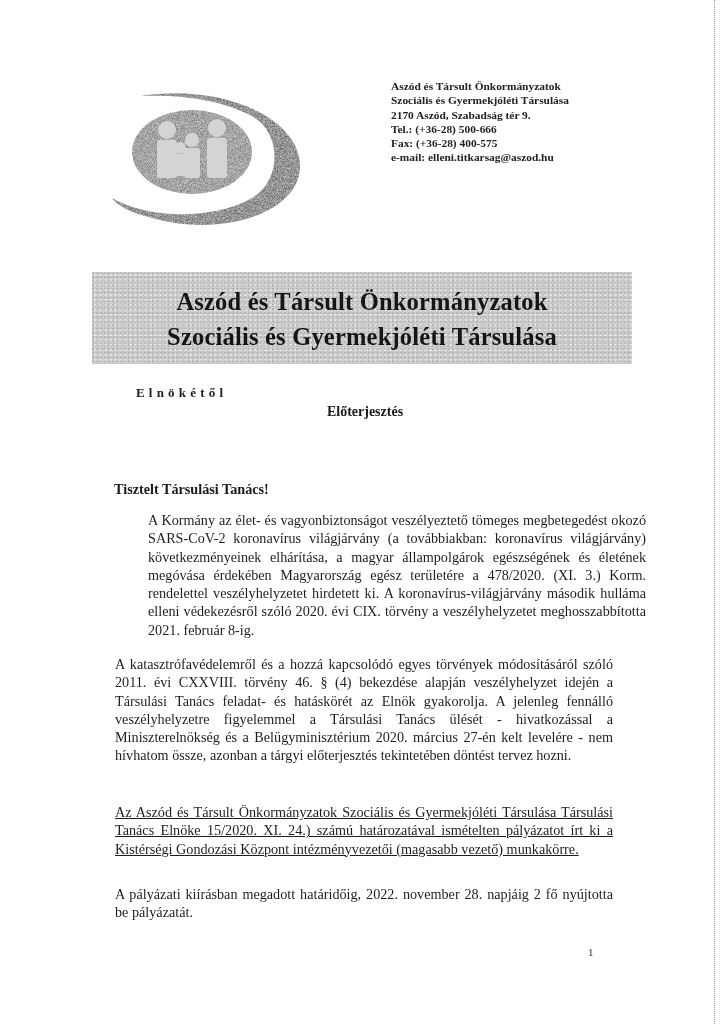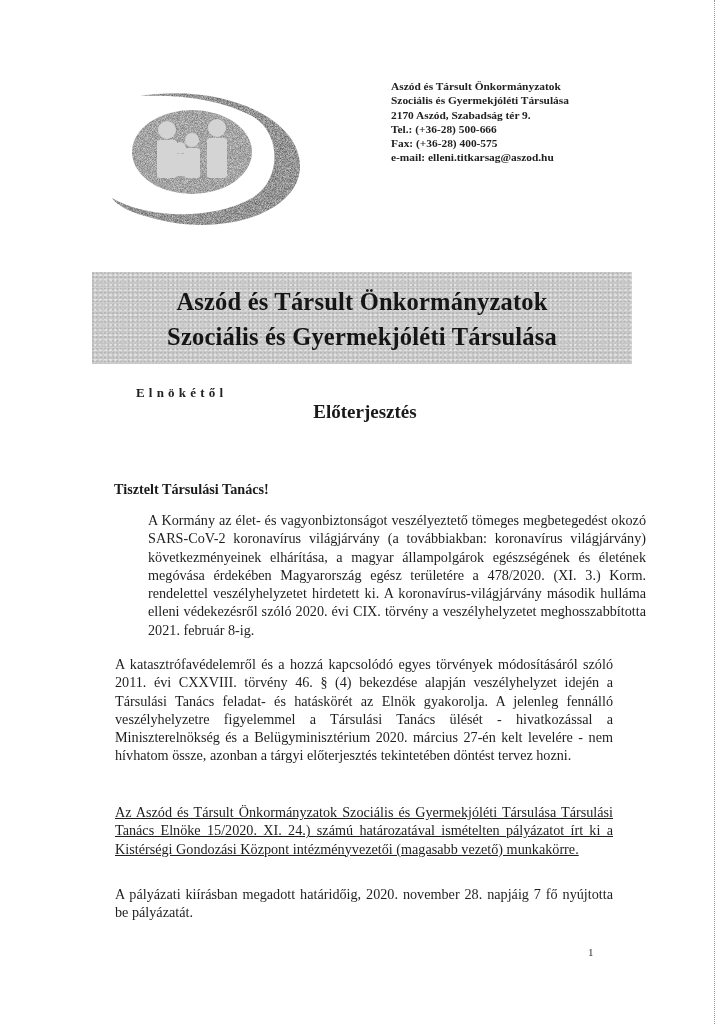--- a/index.html
+++ b/index.html
@@ -17,21 +17,21 @@
               radial-gradient(circle at 40% 80%, rgba(0,0,0,0.06) 1px, transparent 1.5px);
             background-size: 4px 4px, 5px 5px, 3px 3px; }
   .banner-line { position: absolute; left: 0; width: 100%; text-align: center;
                  font-size: 24.5px; font-weight: bold; color: #151515; letter-spacing: 0.2px;
                  font-family: "Liberation Serif", "DejaVu Serif", serif; }
   .banner-line.l1 { top: 16px; }
   .banner-line.l2 { top: 51px; }
   .from { position: absolute; left: 112px; top: 385px; font-size: 13px; font-weight: bold;
           letter-spacing: 4.2px; color: #222; margin-left: 24px; }
   .title-block { position: absolute; left: 110px; top: 402px; width: 510px; text-align: center;
-                 font-size: 19px; font-weight: bold; line-height: 19px; }
+                 font-size: 14px; font-weight: bold; line-height: 19px; }
   .salutation { position: absolute; left: 114px; top: 481px; font-size: 14.2px; font-weight: bold; font-family: Liberation Serif, serif; }
   .para { position: absolute; left: 115px; width: 498px; font-size: 14.2px; line-height: 18.3px;
           text-align: justify; color: #1e1e1e; }
   .para.p1 { top: 511px; margin-left: 33px; }
   .para.p2 { top: 655px; }
   .para.p3 { top: 803px; text-decoration: underline; }
   .para.p4 { top: 885px; }
   .pagenum { position: absolute; left: 588px; top: 946px; font-size: 11px; color: #333; }
   .edge-line { position: absolute; left: 714px; top: 0; width: 0; height: 1024px;
                border-left: 1px dotted #9a9a9a; }
@@ -84,17 +84,17 @@
 
 <div class="title-block">
   <div>Előterjesztés</div>
 </div>
 
 <div class="salutation">Tisztelt Társulási Tanács!</div>
 
 <div class="para p1">A Kormány az élet- és vagyonbiztonságot veszélyeztető tömeges megbetegedést okozó SARS-CoV-2 koronavírus világjárvány (a továbbiakban: koronavírus világjárvány) következményeinek elhárítása, a magyar állampolgárok egészségének és életének megóvása érdekében Magyarország egész területére a 478/2020. (XI. 3.) Korm. rendelettel veszélyhelyzetet hirdetett ki. A koronavírus-világjárvány második hulláma elleni védekezésről szóló 2020. évi CIX. törvény a veszélyhelyzetet meghosszabbította 2021. február 8-ig.</div>
 <div class="para p2">A katasztrófavédelemről és a hozzá kapcsolódó egyes törvények módosításáról szóló 2011. évi CXXVIII. törvény 46. § (4) bekezdése alapján veszélyhelyzet idején a Társulási Tanács feladat- és hatáskörét az Elnök gyakorolja. A jelenleg fennálló veszélyhelyzetre figyelemmel a Társulási Tanács ülését - hivatkozással a Miniszterelnökség és a Belügyminisztérium 2020. március 27-én kelt levelére - nem hívhatom össze, azonban a tárgyi előterjesztés tekintetében döntést tervez hozni.</div>
 <div class="para p3">Az Aszód és Társult Önkormányzatok Szociális és Gyermekjóléti Társulása Társulási Tanács Elnöke 15/2020. XI. 24.) számú határozatával ismételten pályázatot írt ki a Kistérségi Gondozási Központ intézményvezetői (magasabb vezető) munkakörre.</div>
-<div class="para p4">A pályázati kiírásban megadott határidőig, 2020. november 28. napjáig 7 fő nyújtotta be pályázatát.</div>
+<div class="para p4">A pályázati kiírásban megadott határidőig, 2022. november 28. napjáig 2 fő nyújtotta be pályázatát.</div>
 
 <div class="pagenum">1</div>
 
 <div class="edge-line"></div>
 
 </body></html>

